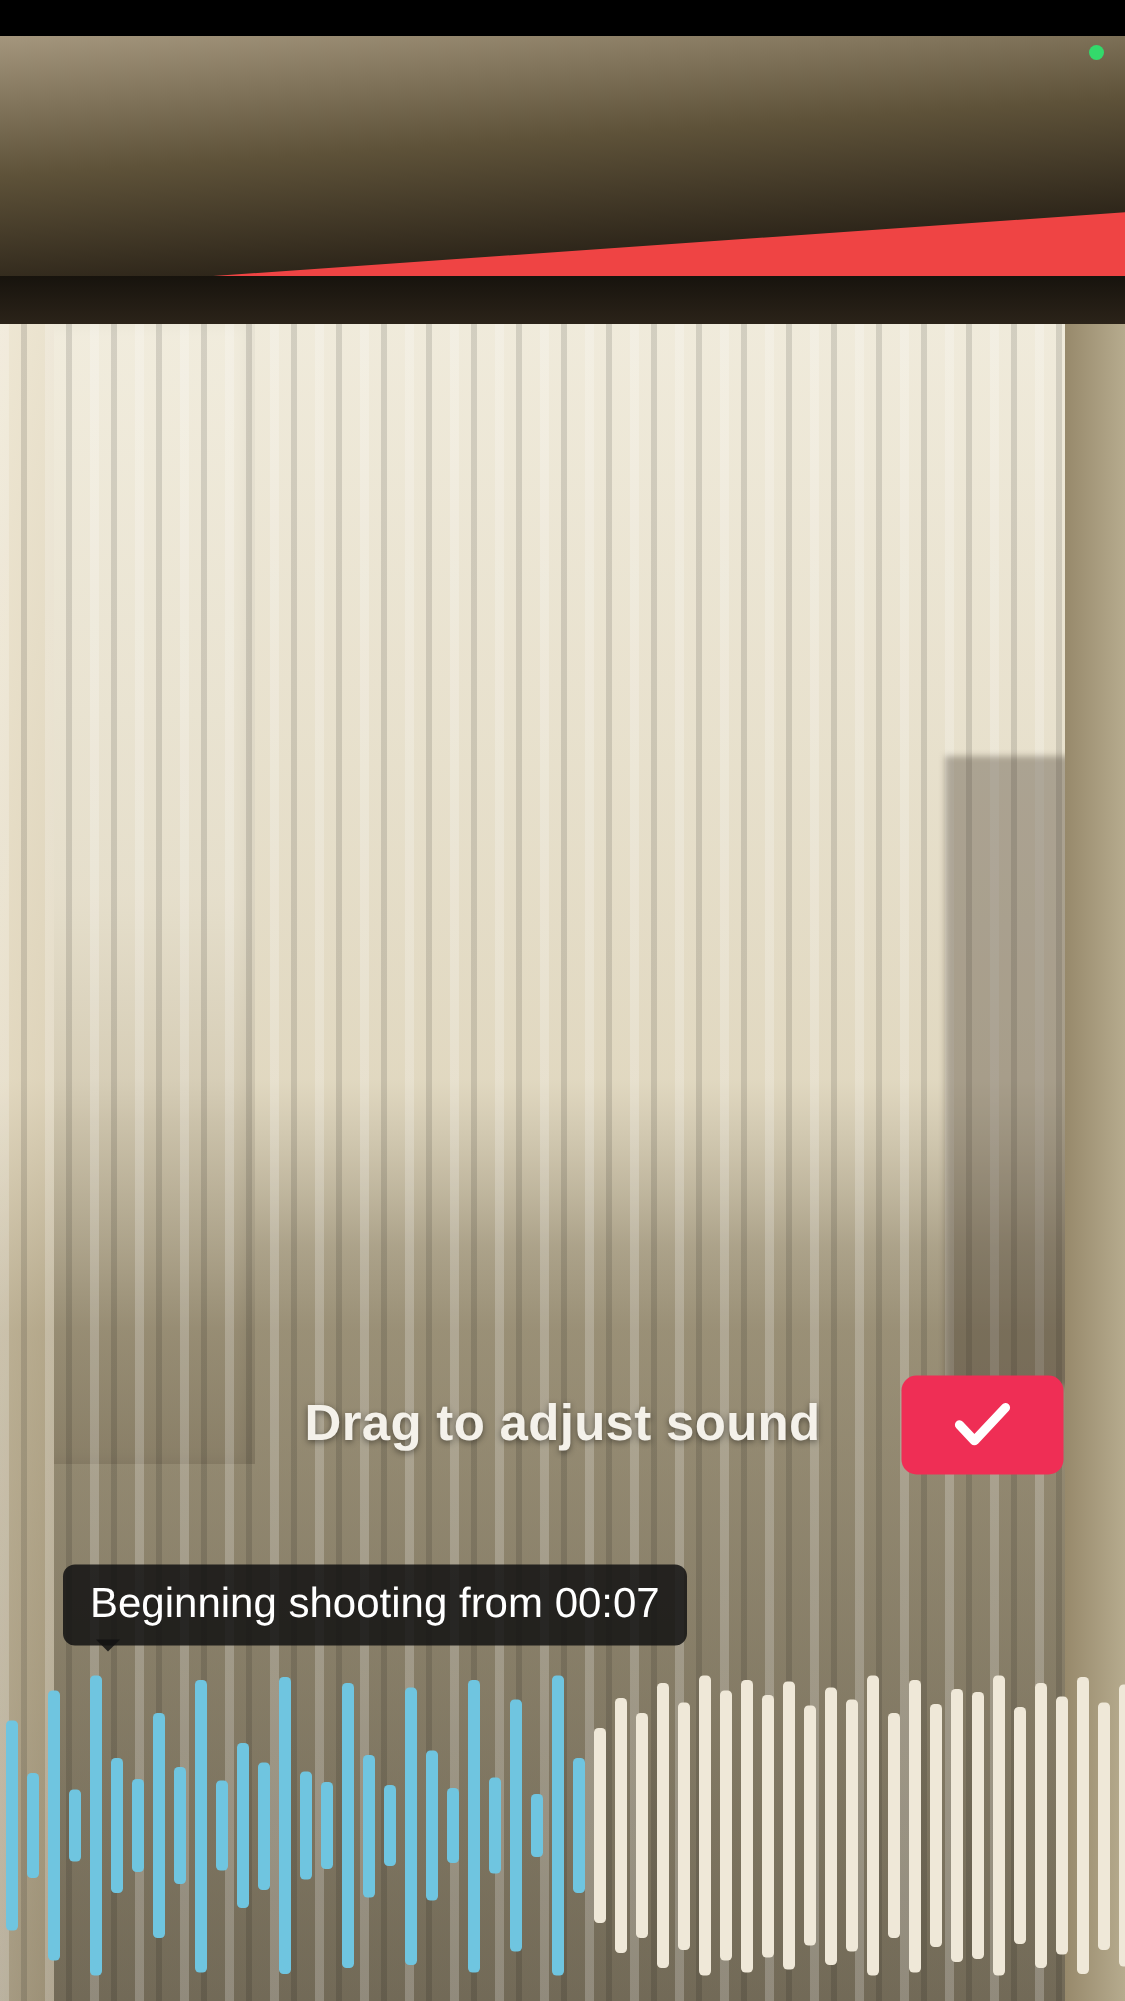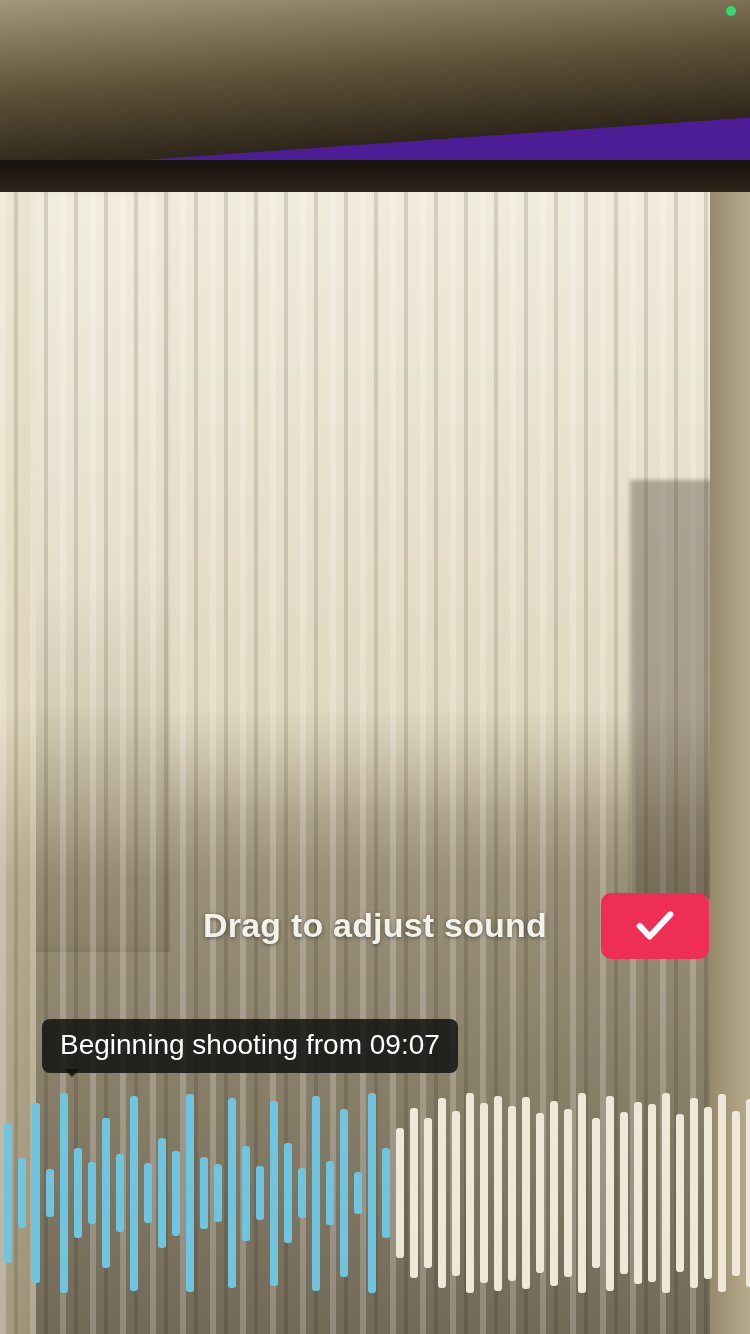--- a/index.html
+++ b/index.html
@@ -7,21 +7,22 @@
     padding:0;
     width:750px;
     height:1334px;
     overflow:hidden;
     font-family:-apple-system,BlinkMacSystemFont,"Helvetica Neue",Arial,sans-serif;
     background:#000;
   }
   
   .viewport{
     position:absolute; inset:0;
-    background:#4c1d95;
+    background:#ef4444;
+    margin-top:24px;
   }
   .bg{
     position:absolute; inset:0;
     overflow:hidden;
   }
   .ceiling{
     position:absolute; left:0; right:0; top:0; height:170px;
     background:linear-gradient(180deg,#a4967d 0%,#5e5239 55%,#2e261a 100%);
     transform:skewY(-4deg);
     transform-origin:top left;
@@ -161,21 +162,21 @@
   <div class="instruction">Drag to adjust sound</div>
 
   <button class="confirm" style="background:#ef2e55">
     <span>
       <svg viewBox="0 0 24 24" fill="none" stroke="#ffffff" stroke-width="3.2" stroke-linecap="round" stroke-linejoin="round">
         <polyline points="4 12.5 9.2 18 20 6.5"></polyline>
       </svg>
     </span>
   </button>
 
-  <div class="tooltip">Beginning shooting from 09:07</div>
+  <div class="tooltip">Beginning shooting from 00:07</div>
 
   <div class="waveform">
       <div class="bar" style="height: 140px; background: rgb(111, 197, 224);"></div>
       <div class="bar" style="height: 70px; background: rgb(111, 197, 224);"></div>
       <div class="bar" style="height: 180px; background: rgb(111, 197, 224);"></div>
       <div class="bar" style="height: 48px; background: rgb(111, 197, 224);"></div>
       <div class="bar" style="height: 200px; background: rgb(111, 197, 224);"></div>
       <div class="bar" style="height: 90px; background: rgb(111, 197, 224);"></div>
       <div class="bar" style="height: 62px; background: rgb(111, 197, 224);"></div>
       <div class="bar" style="height: 150px; background: rgb(111, 197, 224);"></div>

